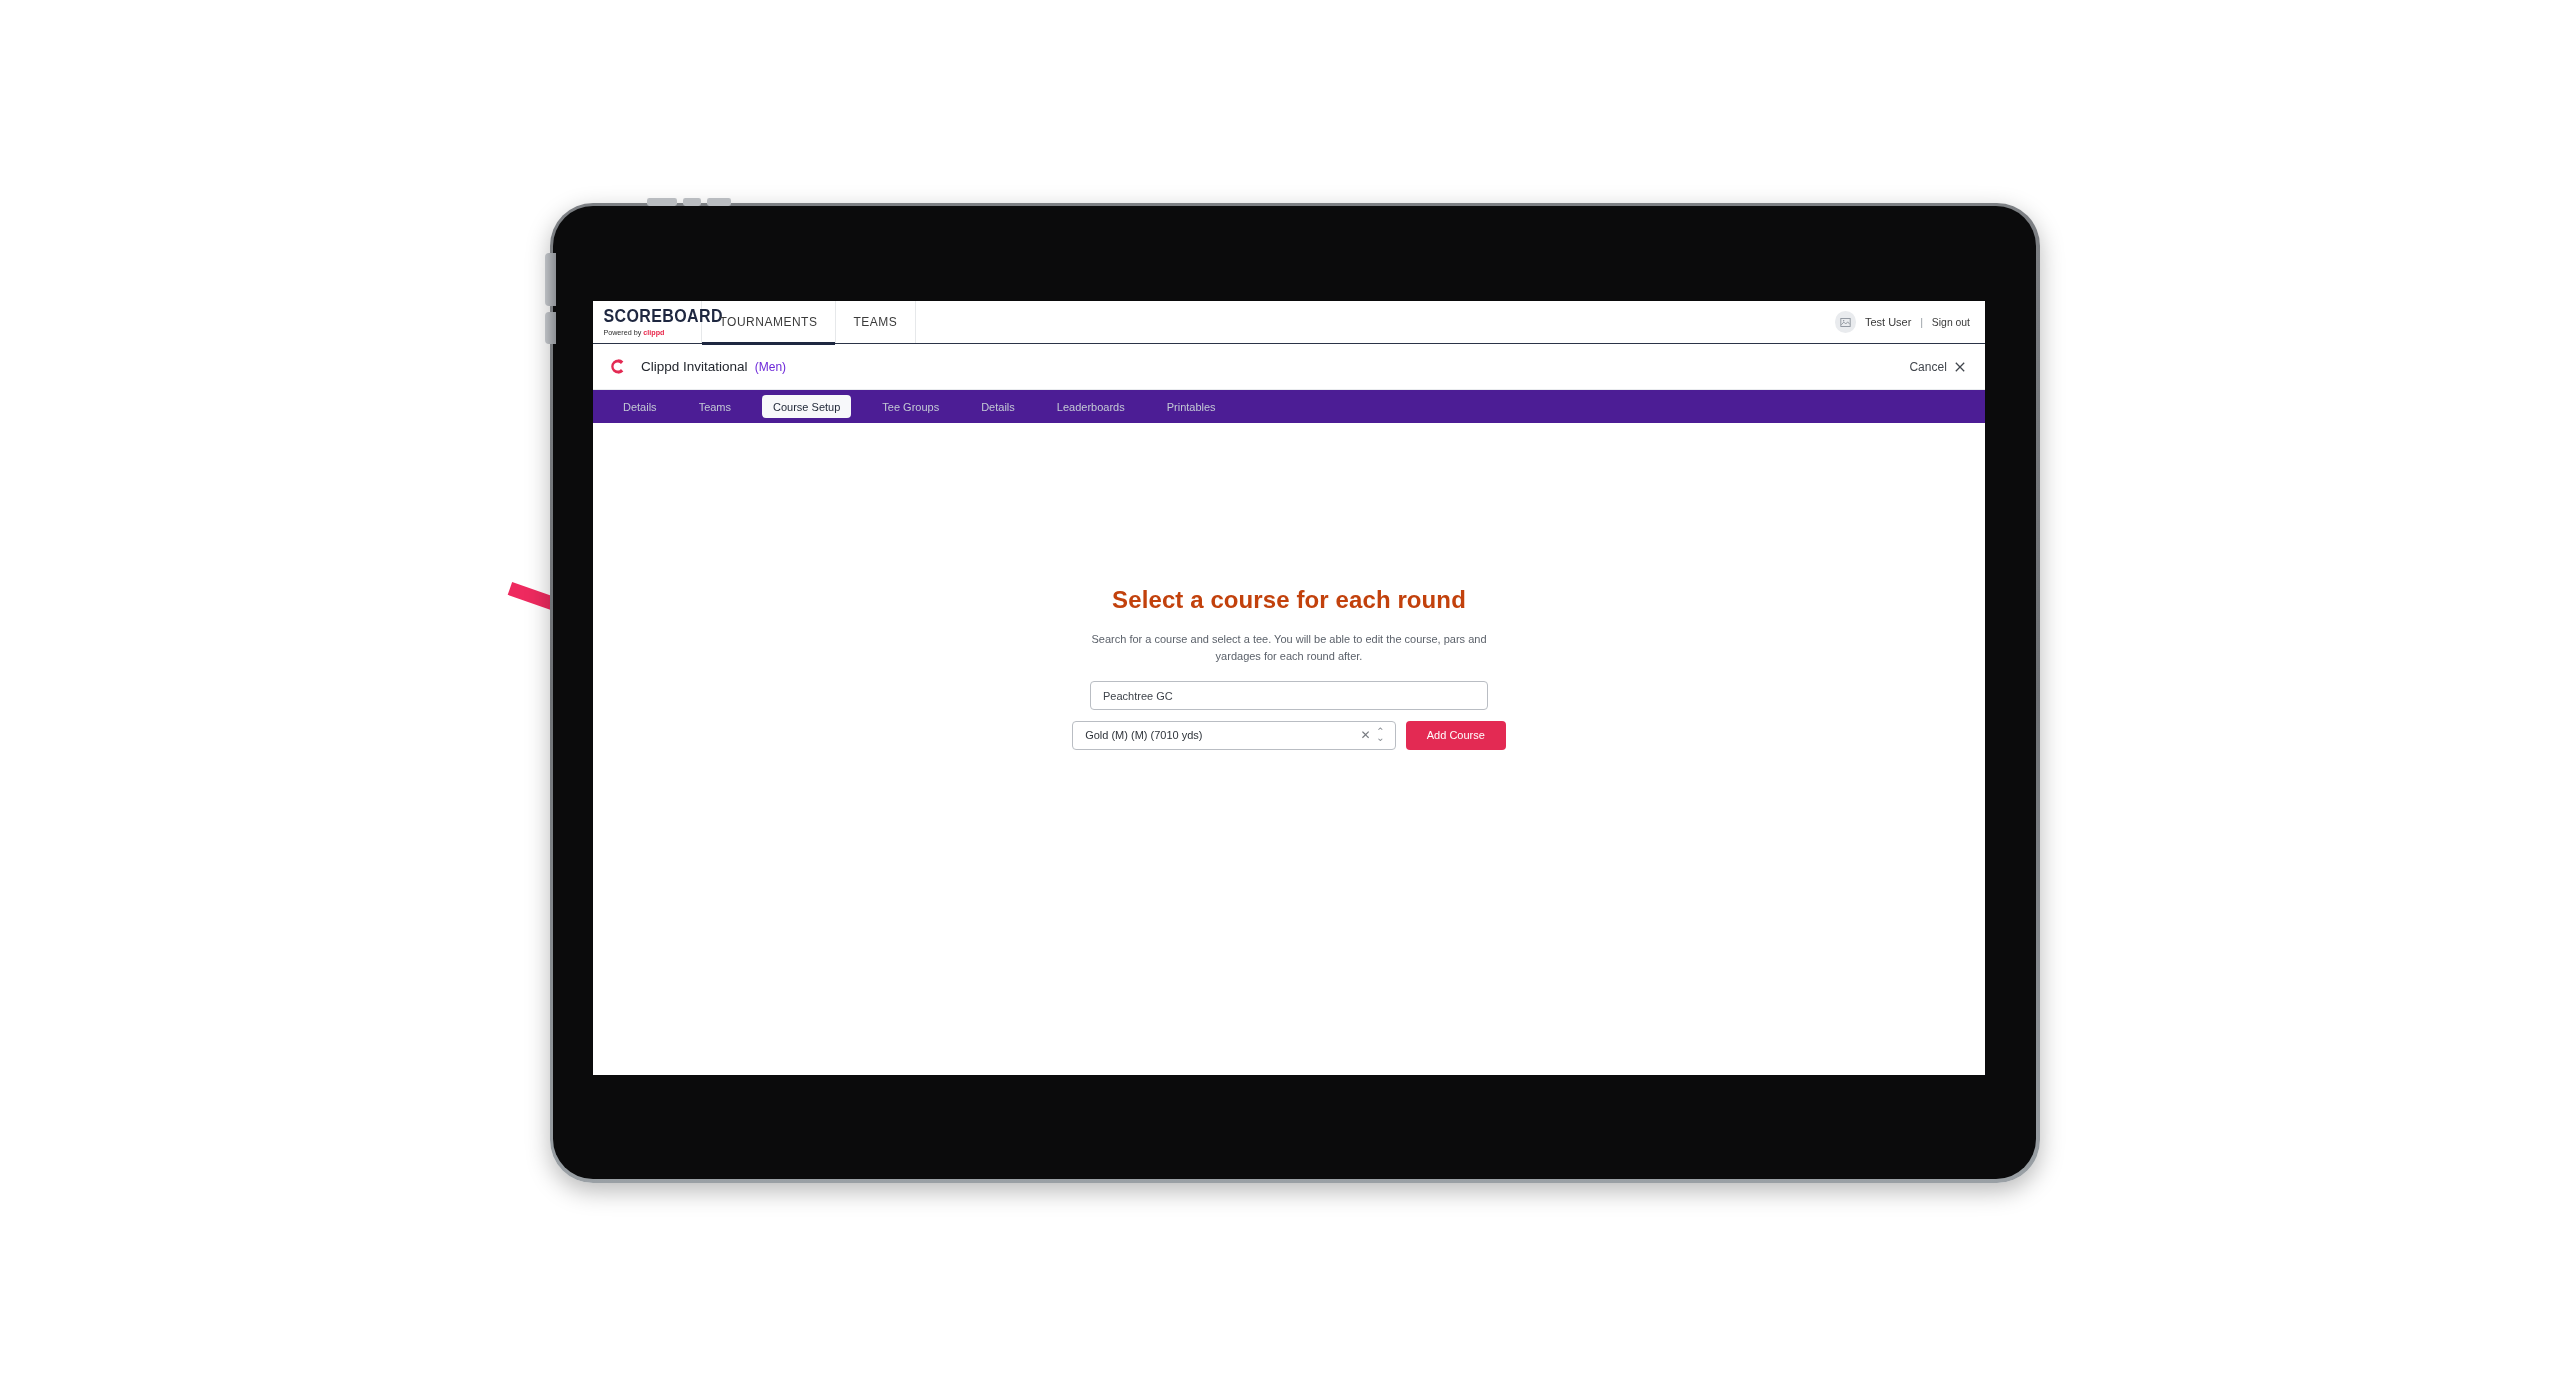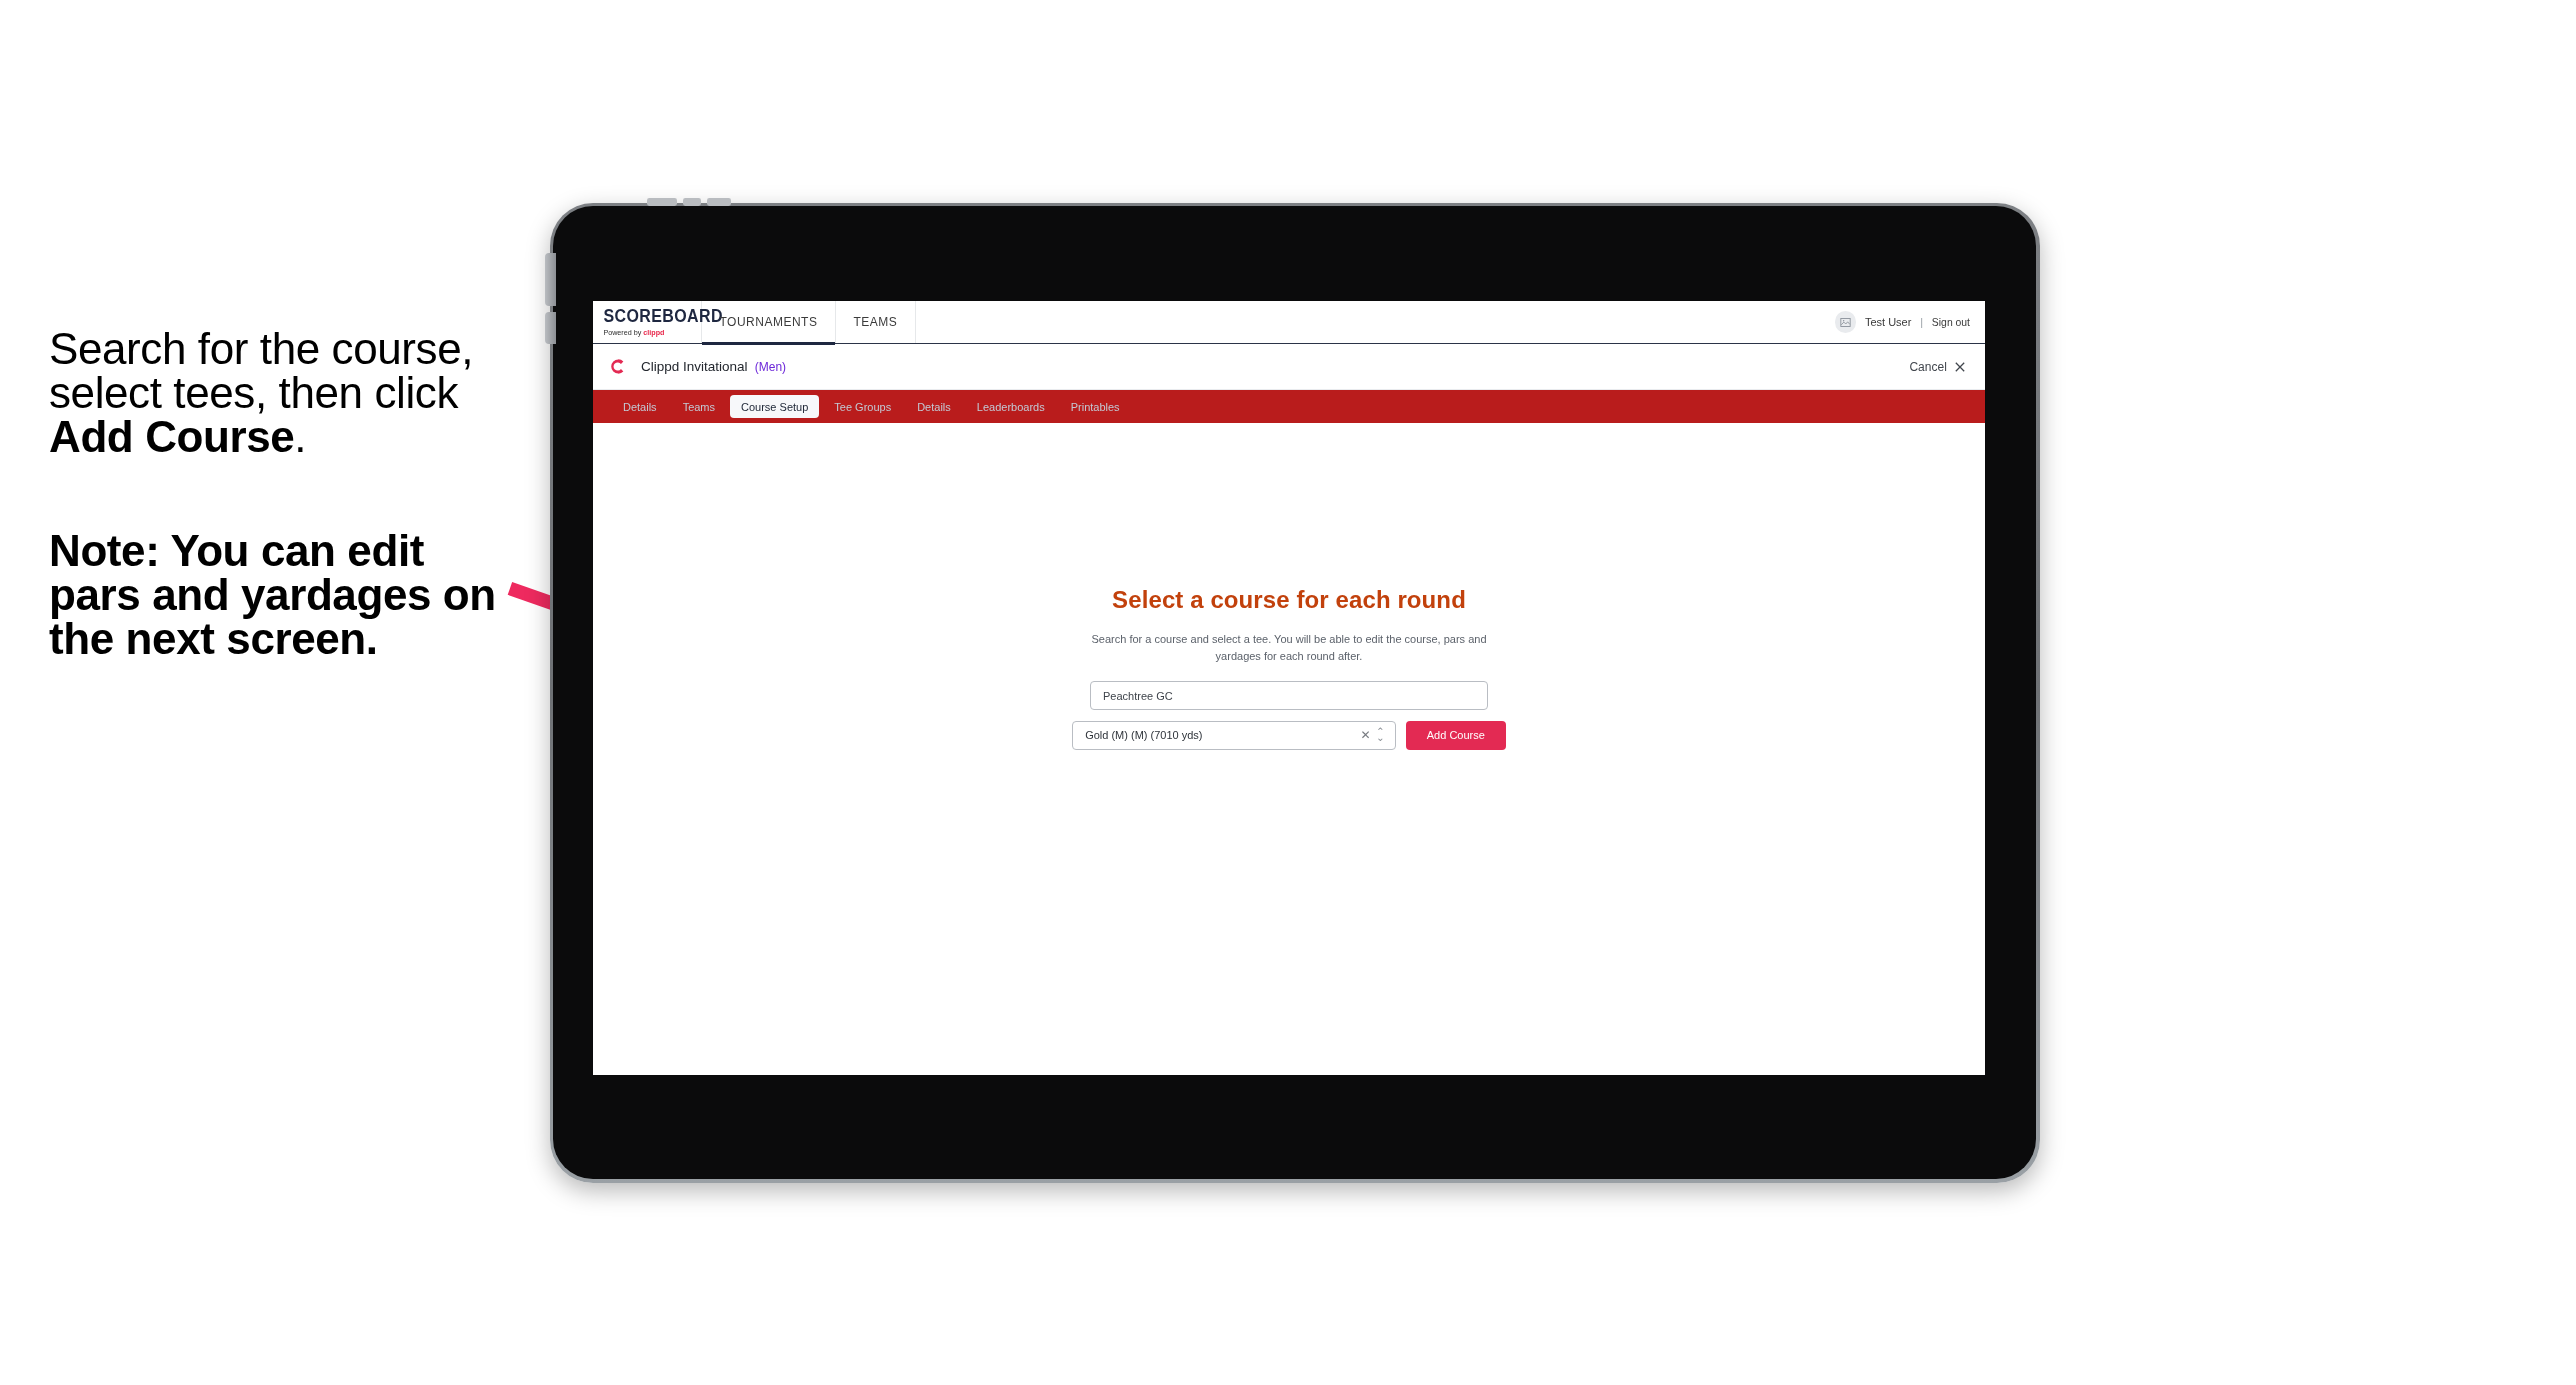--- a/index.html
+++ b/index.html
@@ -175,24 +175,24 @@
   }
   .tour-name { font-size: 13.5px; color: #23272e; }
   .tour-gender { font-size: 12px; color: #6d28d9; margin-left: 7.2px; }
   .tour-spacer { flex: 1; }
   .cancel-wrap { display: flex; align-items: center; gap: 7.2px; }
   .cancel-text { font-size: 12px; color: #41464d; }
 
   
   .sectionbar {
     height: 33px;
-    background: #b91c1c;
+    background: #4c1d95;
     display: flex; align-items: center;
     padding-left: 19px;
-    gap: 4px;
+    gap: 20px;
   }
   .sec-tab {
     font-size: 11px;
     color: #c3c9d4;
     padding: 5.6px 11px;
     border-radius: 4px;
     white-space: nowrap;
   }
   .sec-tab.active {
     background: #f7f8fa;
@@ -267,26 +267,20 @@
     font-size: 11px;
     font-family: "Liberation Sans", sans-serif;
     cursor: pointer;
   }
 </style>
 </head>
 <body>
 
 <div id="stage">
 
-  <div class="instructions">
-    <div class="instr-para first">
-      <span>Search for the course, select tees, then click </span><span class="instr-bold">Add Course</span><span>.</span>
-    </div>
-    <div class="instr-para instr-note">Note: You can edit pars and yardages on the next screen.</div>
-  </div>
 
   <svg class="arrow-svg" viewBox="0 0 740 300">
     <line x1="20" y1="28" x2="660" y2="252" stroke="#ee2a5f" stroke-width="17" stroke-linecap="butt"></line>
     <polygon points="655,222 715,272 645,287" fill="#ee2a5f"></polygon>
   </svg>
 
   <div class="tablet-shadow"></div>
   <div class="tablet-body"></div>
   <div class="top-btn b1"></div>
   <div class="top-btn b2"></div>

